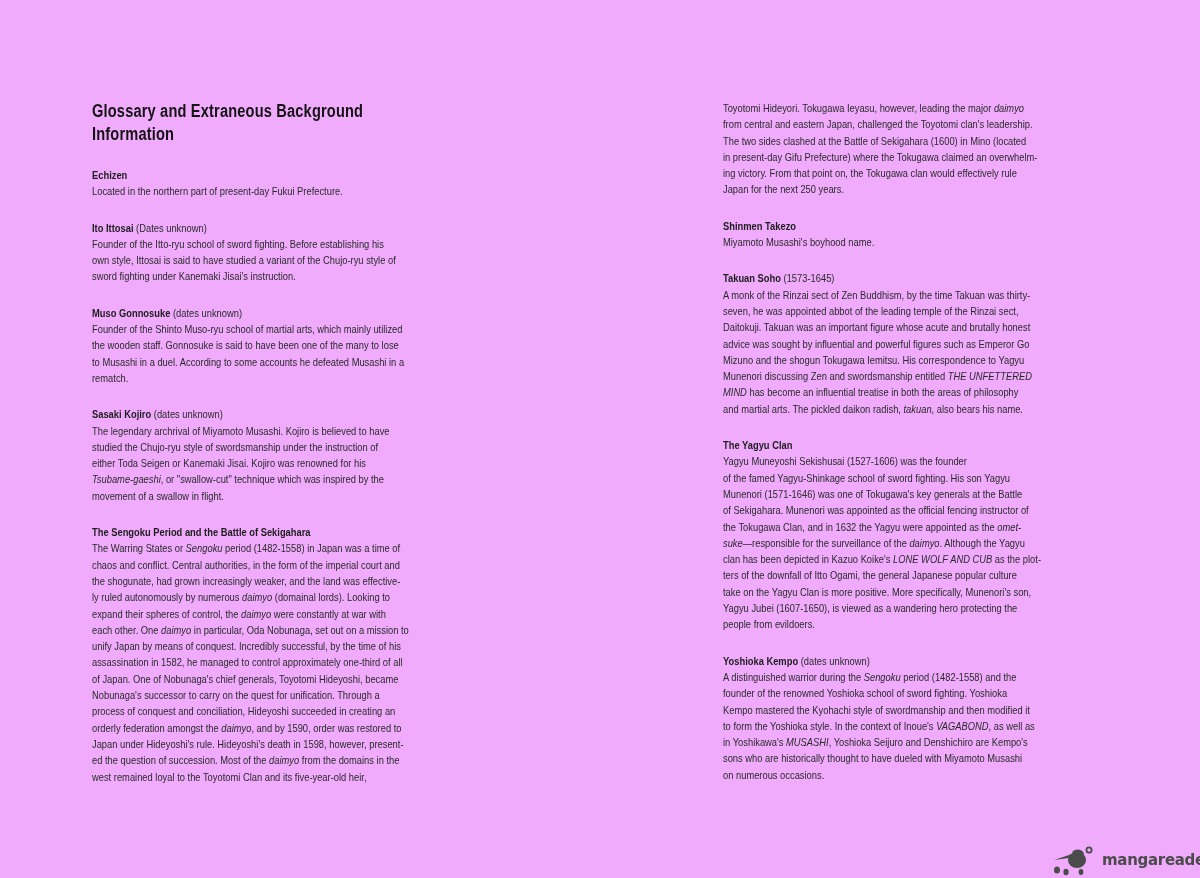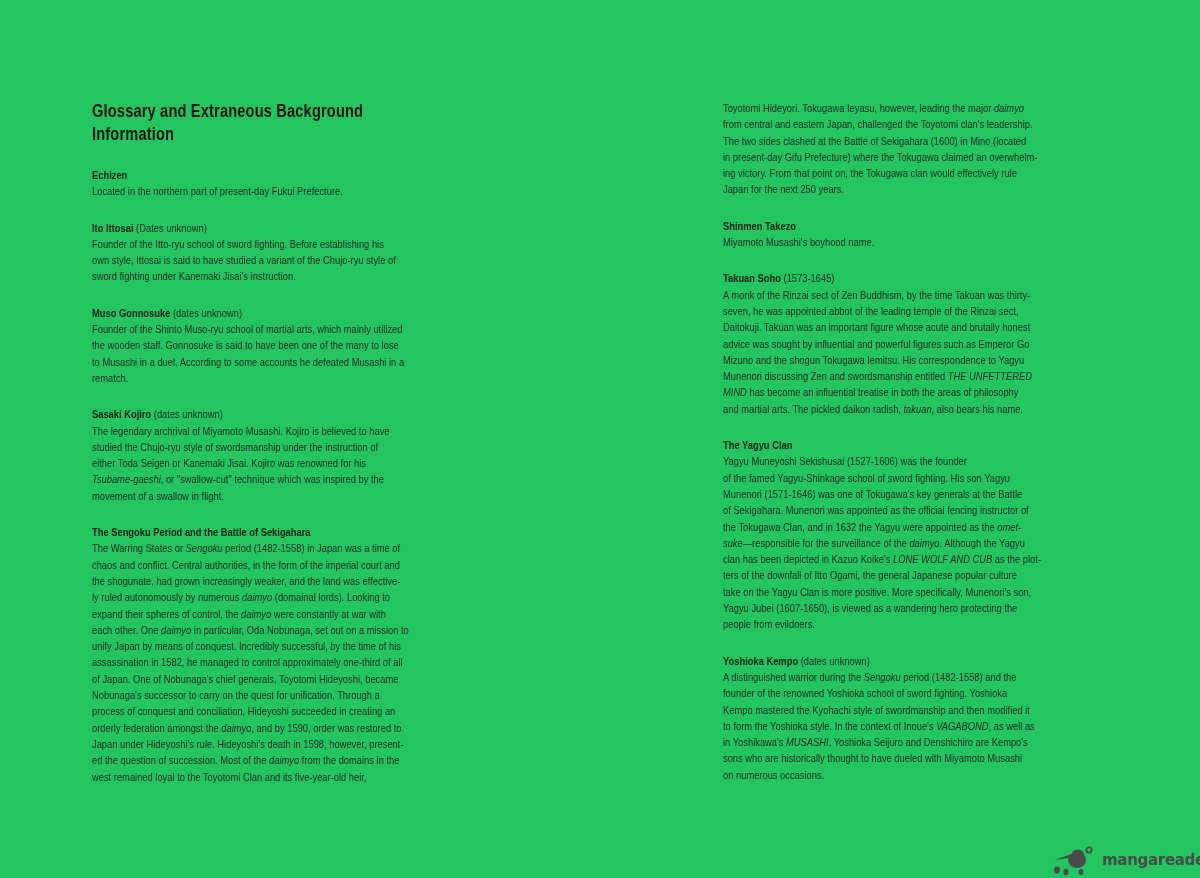--- a/index.html
+++ b/index.html
@@ -4,21 +4,21 @@
 <style>
   html, body { margin: 0; padding: 0; }
   body {
     width: 1200px; height: 878px;
     background: #fdfdfd;
     font-family: "Liberation Sans", sans-serif;
     color: #262626;
     position: relative;
     overflow: hidden;
   }
-  .page { position: absolute; inset: 0; background: #22c55e; }
+  .page { position: absolute; inset: 0; background: #f0abfc; }
 
   .col {
     position: absolute;
     top: 100px;
     width: 415px;
     transform: scaleX(0.835);
     transform-origin: 0 0;
   }
   .col-left  { left: 92px;  }
   .col-right { left: 723px; }

